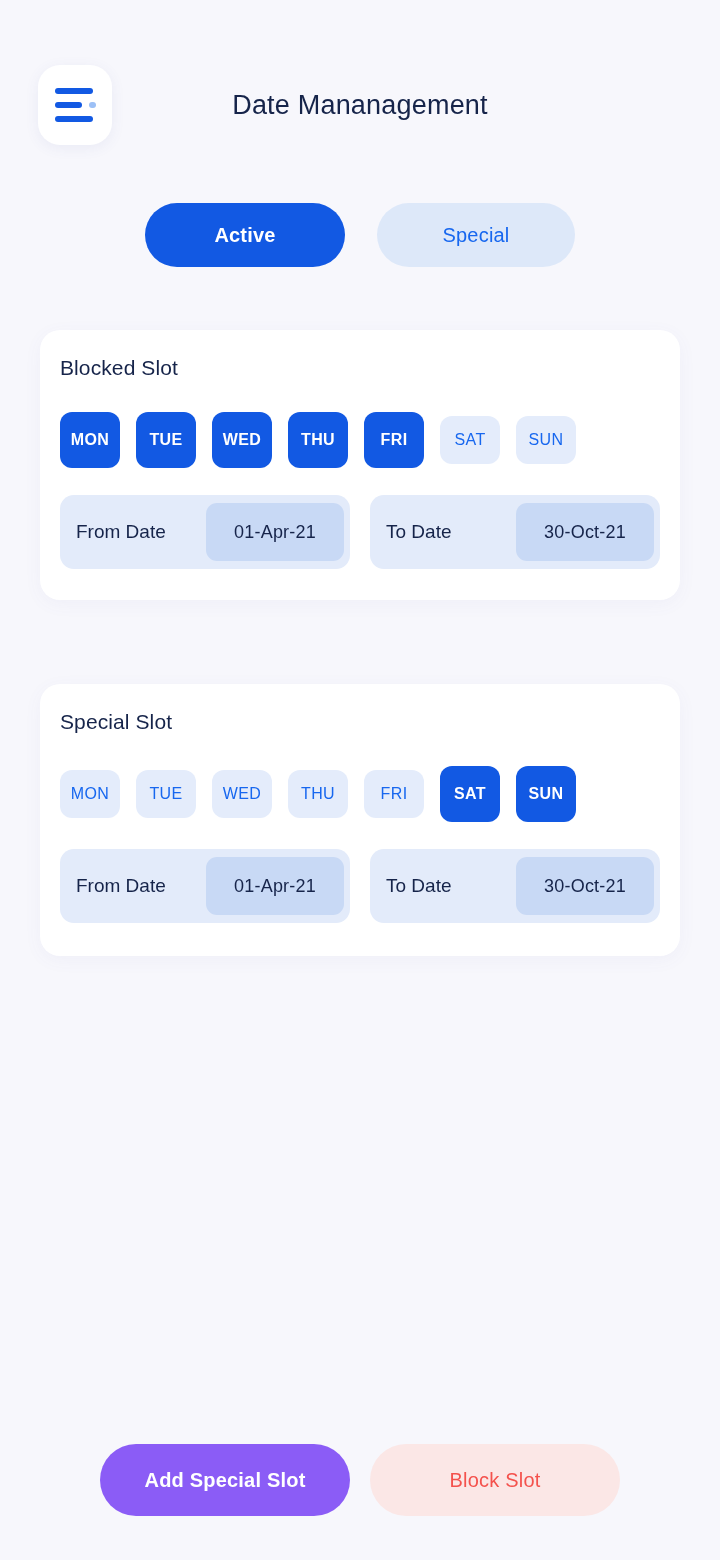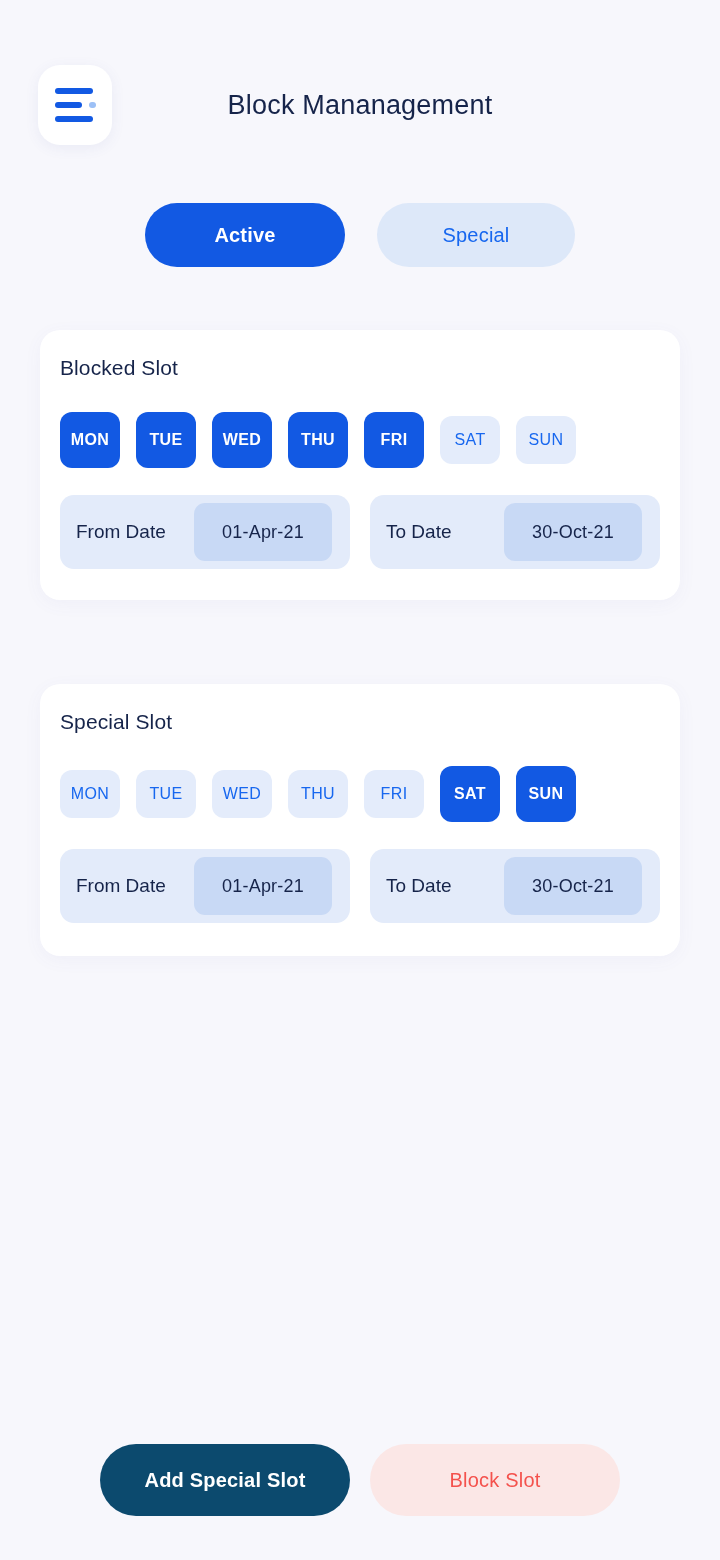--- a/index.html
+++ b/index.html
@@ -181,21 +181,21 @@
   }
 
   .date-field {
     width: 290px;
     height: 74px;
     background: #e3ebfa;
     border-radius: 14px;
     display: flex;
     align-items: center;
     padding-left: 16px;
-    padding-right: 18px;
+    padding-right: 6px;
     cursor: pointer;
   }
 
   .date-label {
     font-size: 19px;
     color: #16244a;
     font-weight: 400;
     white-space: nowrap;
   }
 
@@ -231,21 +231,21 @@
     display: flex;
     align-items: center;
     justify-content: center;
     font-size: 20px;
     cursor: pointer;
     border: none;
     letter-spacing: 0.2px;
   }
   .btn-primary {
     width: 250px;
-    background: #0c4a6e;
+    background: #8b5cf6;
     color: #ffffff;
     font-weight: 700;
     text-align: center;
   }
   .btn-danger {
     width: 250px;
     background: #fbe7e6;
     color: #f4524d;
     font-weight: 500;
   }
@@ -261,21 +261,21 @@
         <span class="bar bar-long"></span>
       </div>
       <div class="menu-row">
         <span class="bar bar-mid"></span>
         <span class="bar-dot"></span>
       </div>
       <div class="menu-row">
         <span class="bar bar-long"></span>
       </div>
     </div>
-    <div class="page-title">Block Mananagement</div>
+    <div class="page-title">Date Mananagement</div>
   </div>
 
   <div class="tabs">
     <button class="tab tab-active">Active</button>
     <button class="tab tab-inactive">Special</button>
   </div>
 
   <div class="card card-general">
     <div class="card-title">Blocked Slot</div>
 

